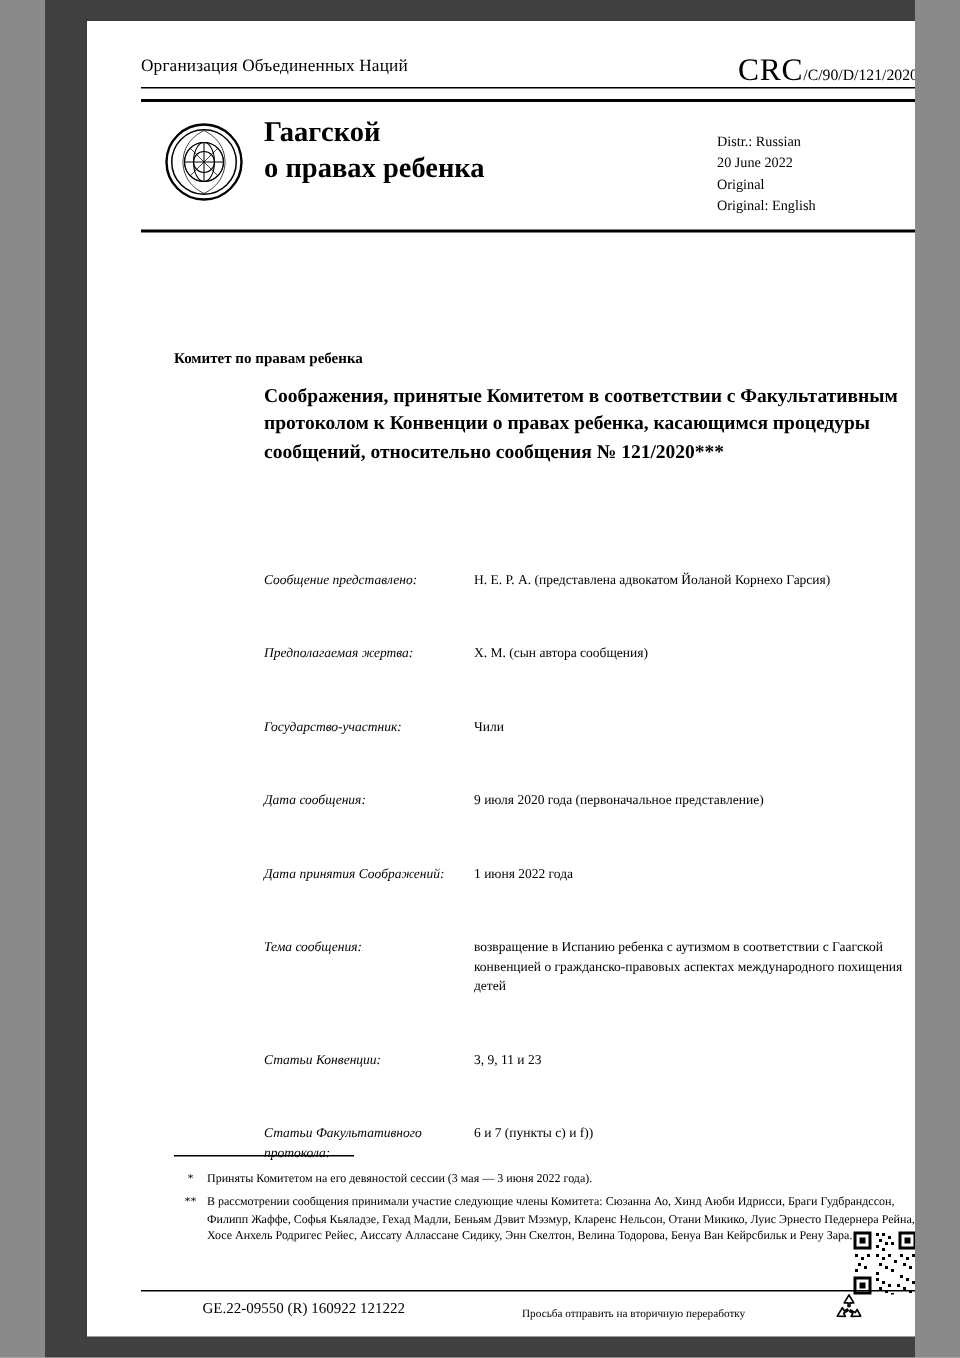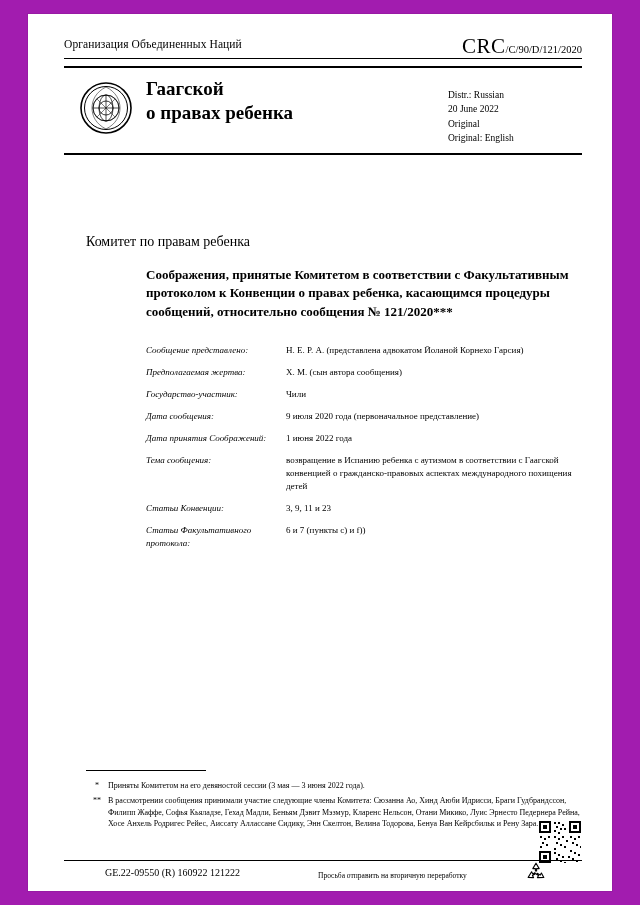--- a/index.html
+++ b/index.html
@@ -2,23 +2,23 @@
 <html><head>
 <meta charset="utf-8">
 <style>
   html, body {
     margin: 0;
     padding: 0;
     background: #8a8a8a;
   }
   .page {
     position: relative;
-    width: 640px;
+    width: 580px;
     height: 905px;
-    background: #a21caf;
+    background: #404040;
     margin: 0 auto;
     font-family: "Liberation Serif", serif;
     color: #000;
     overflow: hidden;
   }
   .sheet {
     position: absolute;
     left: 28px;
     top: 14px;
     width: 584px;
@@ -94,43 +94,44 @@
     top: 74px;
     font-size: 9.5px;
     line-height: 1.52;
   }
 
   
   .committee {
     position: absolute;
     left: 58px;
     top: 220px;
-    font-size: 14px;
-    font-weight: normal;
+    font-size: 10px;
+    font-weight: bold;
   }
   .doc-title {
     position: absolute;
     left: 118px;
-    top: 252px;
+    top: 241px;
     width: 430px;
     font-size: 13px;
     font-weight: bold;
     line-height: 1.42;
   }
 
   .meta {
     position: absolute;
     left: 118px;
     top: 330px;
     width: 446px;
     font-size: 9px;
   }
   .meta-row {
     display: flex;
     margin-bottom: 9px;
+    margin-top: 36px;
   }
   .meta-label {
     width: 140px;
     flex: 0 0 140px;
     font-style: italic;
     line-height: 1.45;
     padding-right: 6px;
     box-sizing: border-box;
   }
   .meta-value {

